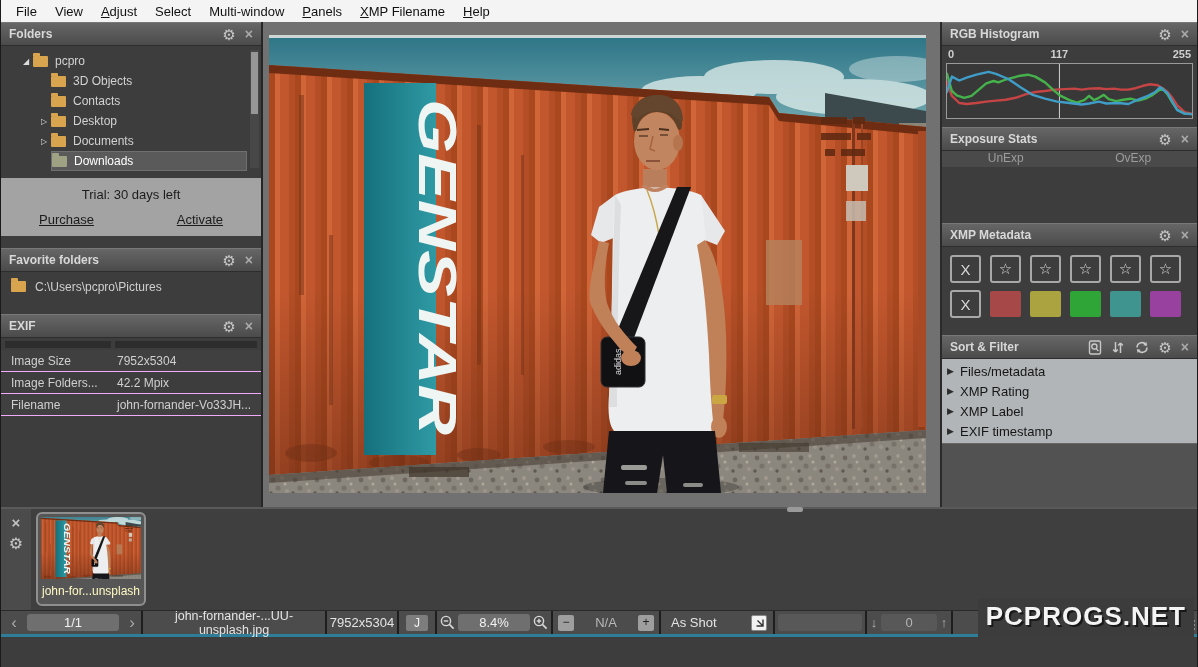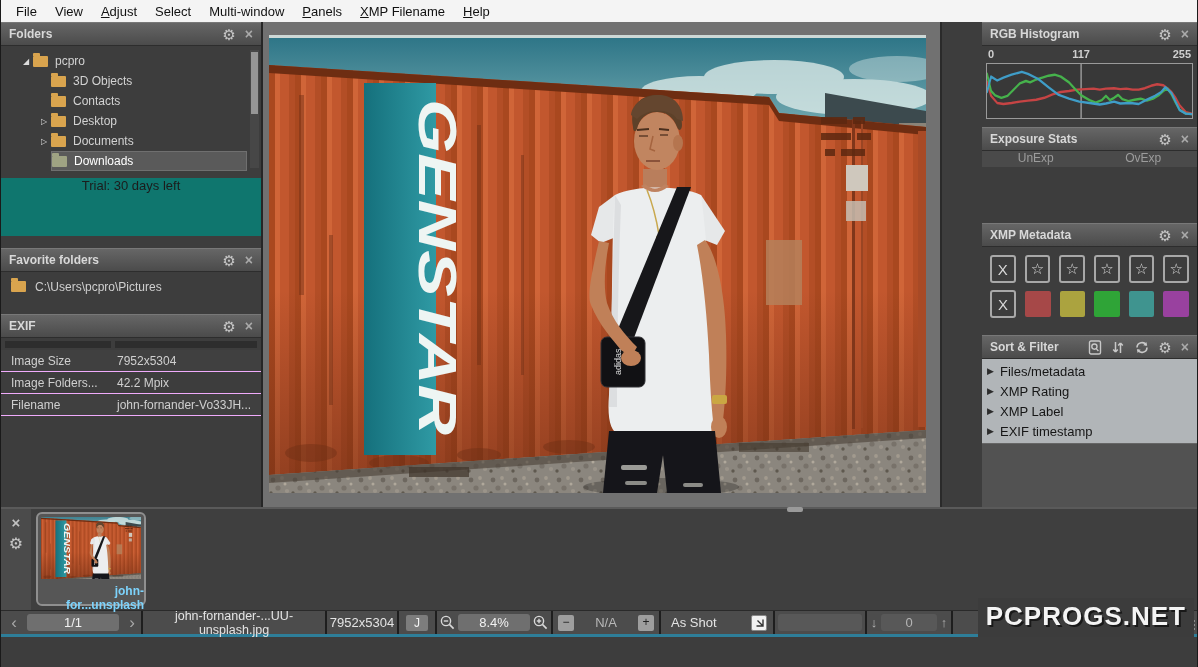--- a/index.html
+++ b/index.html
@@ -37,40 +37,40 @@
   .trow { display:flex; align-items:center; height:20px; font-size:12px; color:#d2d2d2; }
   .trow .sp1{ width:18px; flex:none;} .trow .sp2{ width:36px; flex:none;}
   .exp { width:14px; flex:none; text-align:center; font-size:8px; color:#dcdcdc; }
   .fold { width:15px; height:11px; background:#d9a44e; border-radius:1px; position:relative; flex:none; margin-right:7px;}
   .fold::before { content:""; position:absolute; top:-3px; left:0; width:7px; height:3px; background:#d9a44e; border-radius:1px 1px 0 0;}
   .fold.gray { background:#9fa383; } .fold.gray::before{ background:#9fa383; }
   .hl { display:flex; align-items:center; flex:1; height:20px; margin-right:14px; }
   .trow.sel .hl { background:#5a5a5a; border:1px solid #6f6f6f; color:#fff; }
   .vscroll { position:absolute; right:2px; top:4px; width:9px; height:118px; background:#474747; }
   .vthumb { position:absolute; left:1px; top:2px; width:7px; height:62px; background:#969696; }
-  .trialbox { height:58px; background:#0f766e; margin-top:4px; display:flex; flex-direction:row; justify-content:center; }
+  .trialbox { height:58px; background:#a3a3a3; margin-top:4px; display:flex; flex-direction:column; justify-content:center; }
   .trialtext { text-align:center; font-size:13px; color:#1c1c1c; margin-bottom:10px; }
   .triallinks { display:flex; justify-content:space-between; padding:0 38px; }
   .tlink { font-size:13px; color:#1c1c1c; text-decoration:underline; cursor:pointer; }
   .gap { height:12px; background:#3d3d3d; }
   .favbody { height:42px; display:flex; align-items:flex-start; padding:8px 0 0 10px; font-size:12px; color:#cfcfcf; }
   .favbody .fold { margin-right:9px; margin-top:1px;}
   .exifcols { display:flex; gap:4px; padding:3px 4px 2px 4px; }
   .exifcols i { height:7px; background:#2d2d2d; display:block; }
   .exifcols i:first-child { width:106px; } .exifcols i:last-child { flex:1; }
   .erow { display:flex; height:22px; align-items:center; font-size:12px; color:#cfcfcf; border-bottom:1px solid #f0abfc;}
   .erow:nth-child(odd){ background:#404040; }
   .erow .el { width:108px; padding-left:10px; flex:none;}
   .erow .ev { padding-left:8px; }
   .lfill { flex:1; background:#3d3d3d; }
   
   .viewport { flex:1; background:#717171; position:relative; overflow:hidden; }
   .photo { position:absolute; left:6px; top:13px; width:657px; height:458px; display:block; }
   
-  .rightpanel { width:257px; flex:none; background:#3d3d3d; border-left:2px solid #2a2a2a; display:flex; flex-direction:column;padding-left:40px;}
+  .rightpanel { width:257px; flex:none; background:#3d3d3d; border-left:2px solid #2a2a2a; display:flex; flex-direction:column;}
   .histbody { padding:2px 4px 8px 4px; background:#3d3d3d; }
   .histscale { position:relative; height:15px; font-size:11px; font-weight:bold; color:#cfcfcf; }
   .histscale .s0{ position:absolute; left:2px; } .histscale .s1{ position:absolute; left:45.9%; transform:translateX(-50%);} .histscale .s2{ position:absolute; right:2px; }
   .histbox { height:56px; background:#383838; border:1px solid #9a9a9a; position:relative; }
   .histbox svg { display:block; width:100%; height:100%; }
   .expolabels { height:16px; background:#4a4a4a; display:flex; font-size:12px; color:#9c9c9c; }
   .expolabels span:first-child{ width:50%; text-align:center;} .expolabels span:last-child{ width:50%; text-align:center;}
   .expofill { height:56px; background:#3d3d3d; }
   .xmpbody { padding:8px 8px 10px 8px; background:#3d3d3d; }
   .xmprow { display:flex; gap:9px; margin-bottom:7px; }
@@ -82,21 +82,21 @@
   .sitem { height:20px; display:flex; align-items:center; font-size:13px; color:#161616; padding-left:5px; }
   .sitem .tri { font-size:9px; color:#2c2c2c; width:13px; }
   .rfill { flex:1; background:#525252; border-top:1px solid #666; }
   
   .filmstrip { height:103px; background:#3f3f3f; border-top:2px solid #5a5a5a; position:relative; display:flex; }
   .rail { width:30px; background:#4b4b4b; flex:none; display:flex; flex-direction:column; align-items:center; padding-top:6px; gap:6px; }
   .rail .xico { margin:0; font-size:15px; color:#c2c2c2;}
   .rail .gear { margin:0; font-size:16px; }
   .thumbcard { margin:3px 0 0 5px; width:110px; height:94px; background:#565656; border:2px solid #8f8f8f; border-radius:6px; padding-top:3px; }
   .thumbimg { display:block; width:100px; height:62px; margin:0 auto; background:#333; }
-  .thumbcap { text-align:right; font-size:12px; color:#7dd3fc; margin-top:5px;font-weight:bold; }
+  .thumbcap { text-align:center; font-size:12px; color:#fef9c3; margin-top:5px; }
   .splitgrip { position:absolute; left:786px; top:-2px; width:16px; height:5px; background:#9a9a9a; border-radius:2px; }
   
   .statusbar { height:24px; background:#4c4c4c; border-top:1px solid #2a2a2a; display:flex; align-items:center; color:#d8d8d8; font-size:13px; }
   .winbottom { height:3px; background:#2e7e99; }
   .sep { width:2px; height:100%; background:#1e1e1e; flex:none; }
   .chev { width:18px; text-align:center; color:#a8a8a8; font-size:17px; line-height:20px; flex:none;}
   .pill { background:#6f6f6f; border-radius:3px; height:17px; display:flex; align-items:center; justify-content:center; color:#f2f2f2; flex:none; }
   .pill.dim { background:#585858; color:#b5b5b5; }
   .sbtext { text-align:center; flex:none; color:#e4e4e4;}
   .badge { width:22px; height:16px; background:#7d7d7d; border-radius:2px; color:#f4f4f4; text-align:center; font-size:12px; line-height:16px; margin:0 7px; flex:none;}
@@ -303,20 +303,24 @@
               <span class="fold gray"></span>
               <span>Downloads</span>
             </span>
           </div>
         <div class="vscroll">
             <div class="vthumb"></div>
           </div>
       </div>
       <div class="trialbox">
         <div class="trialtext">Trial: 30 days left</div>
+        <div class="triallinks">
+          <span class="tlink">Purchase</span>
+          <span class="tlink">Activate</span>
+        </div>
       </div>
       <div class="gap"></div>
       <div class="phead">
         <span class="t">Favorite folders</span>
         <span class="gear">⚙</span>
         <span class="xico">×</span>
       </div>
       <div class="favbody">
         <span class="fold"></span>
         <span>C:\Users\pcpro\Pictures</span>

